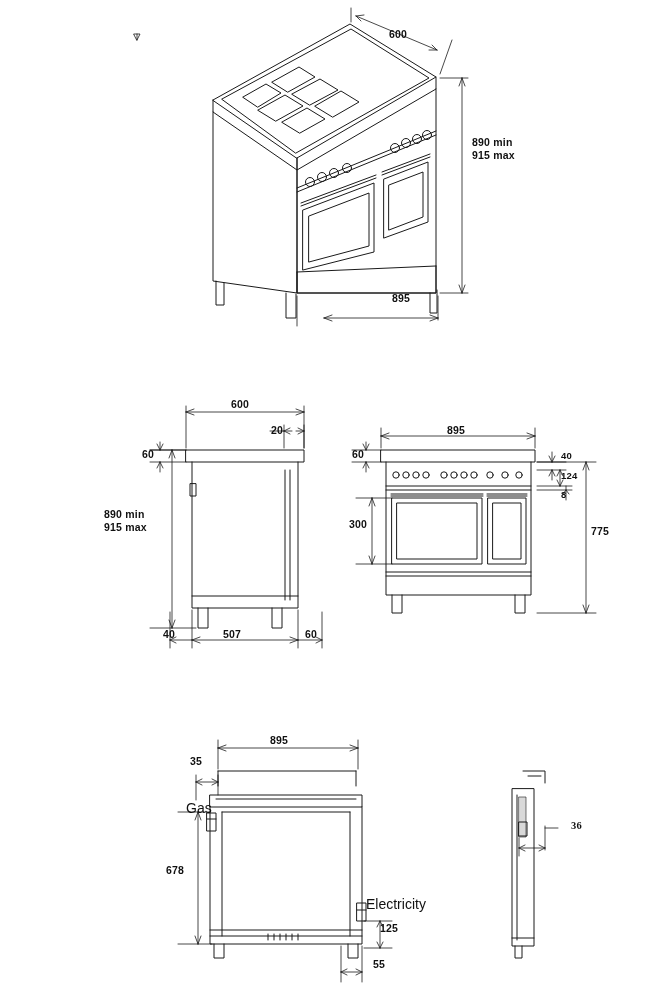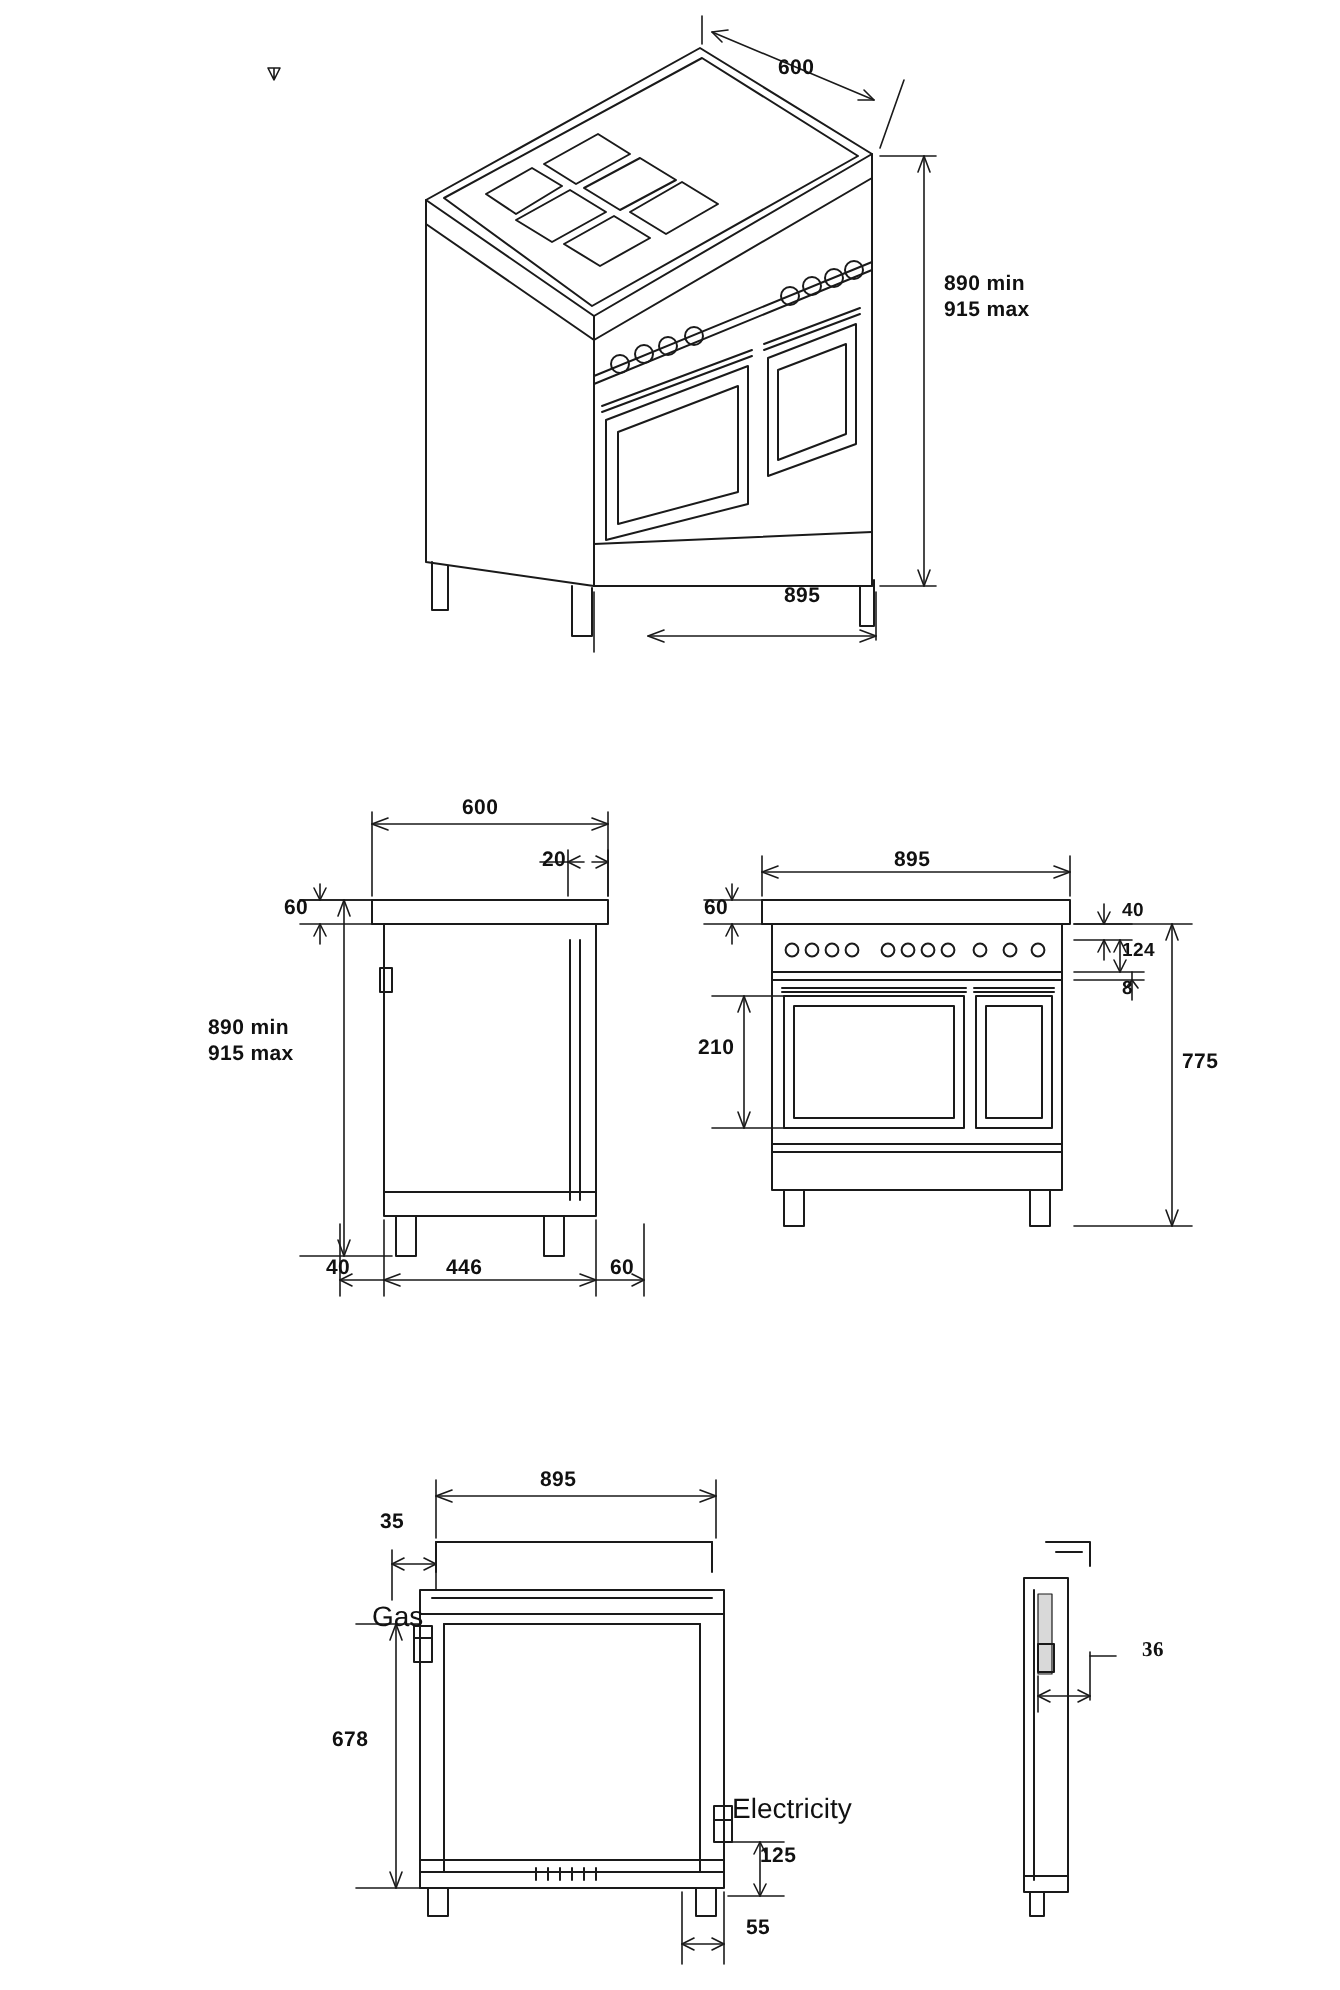--- a/index.html
+++ b/index.html
@@ -377,35 +377,35 @@
 
   <div class="dim-label" style="left:271px; top:424px;">20</div>
 
   <div class="dim-label" style="left:142px; top:448px;">60</div>
 
   <div class="dim-label two-line" style="left:104px; top:508px; white-space:pre;">890 min
 915 max</div>
 
   <div class="dim-label" style="left:163px; top:628px;">40</div>
 
-  <div class="dim-label" style="left:223px; top:628px;">446</div>
+  <div class="dim-label" style="left:223px; top:628px;">507</div>
 
   <div class="dim-label" style="left:305px; top:628px;">60</div>
 
   <div class="dim-label" style="left:447px; top:424px;">895</div>
 
   <div class="dim-label" style="left:352px; top:448px;">60</div>
 
   <div class="dim-label small" style="left:561px; top:450px;">40</div>
 
   <div class="dim-label small" style="left:561px; top:470px;">124</div>
 
   <div class="dim-label small" style="left:561px; top:489px;">8</div>
 
-  <div class="dim-label" style="left:349px; top:518px;">210</div>
+  <div class="dim-label" style="left:349px; top:518px;">300</div>
 
   <div class="dim-label" style="left:591px; top:525px;">775</div>
 
   <div class="dim-label" style="left:270px; top:734px;">895</div>
 
   <div class="dim-label" style="left:190px; top:755px;">35</div>
 
   <div class="dim-label" style="left:166px; top:864px;">678</div>
 
   <div class="dim-label" style="left:380px; top:922px;">125</div>

